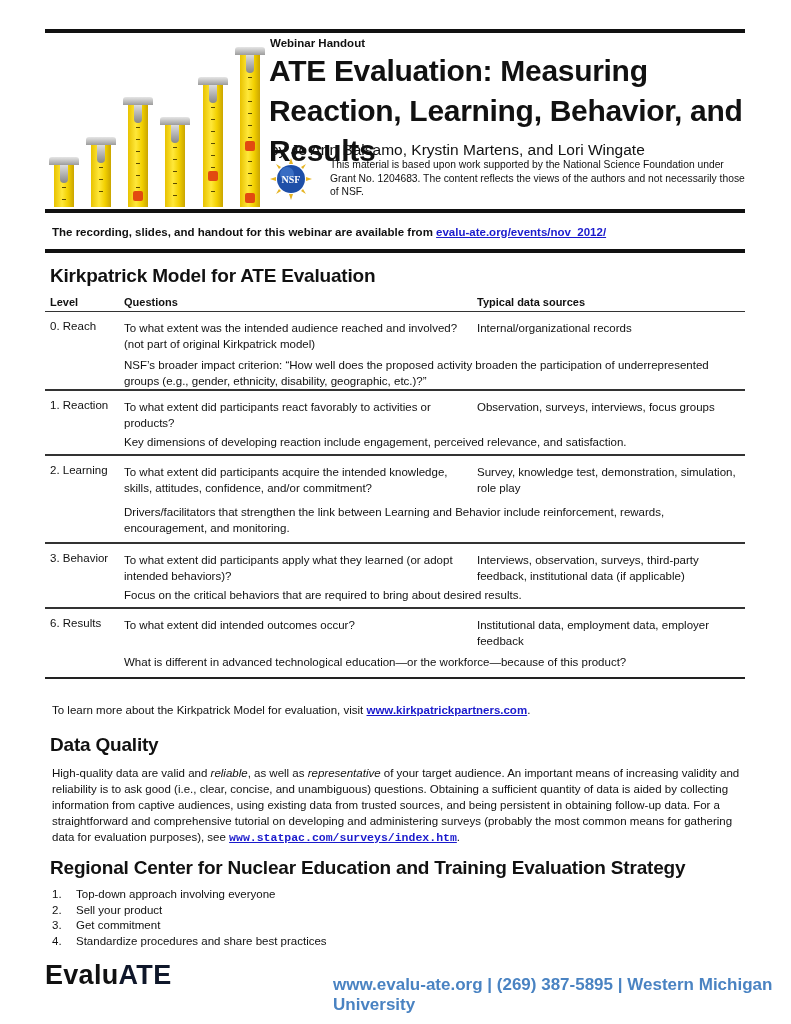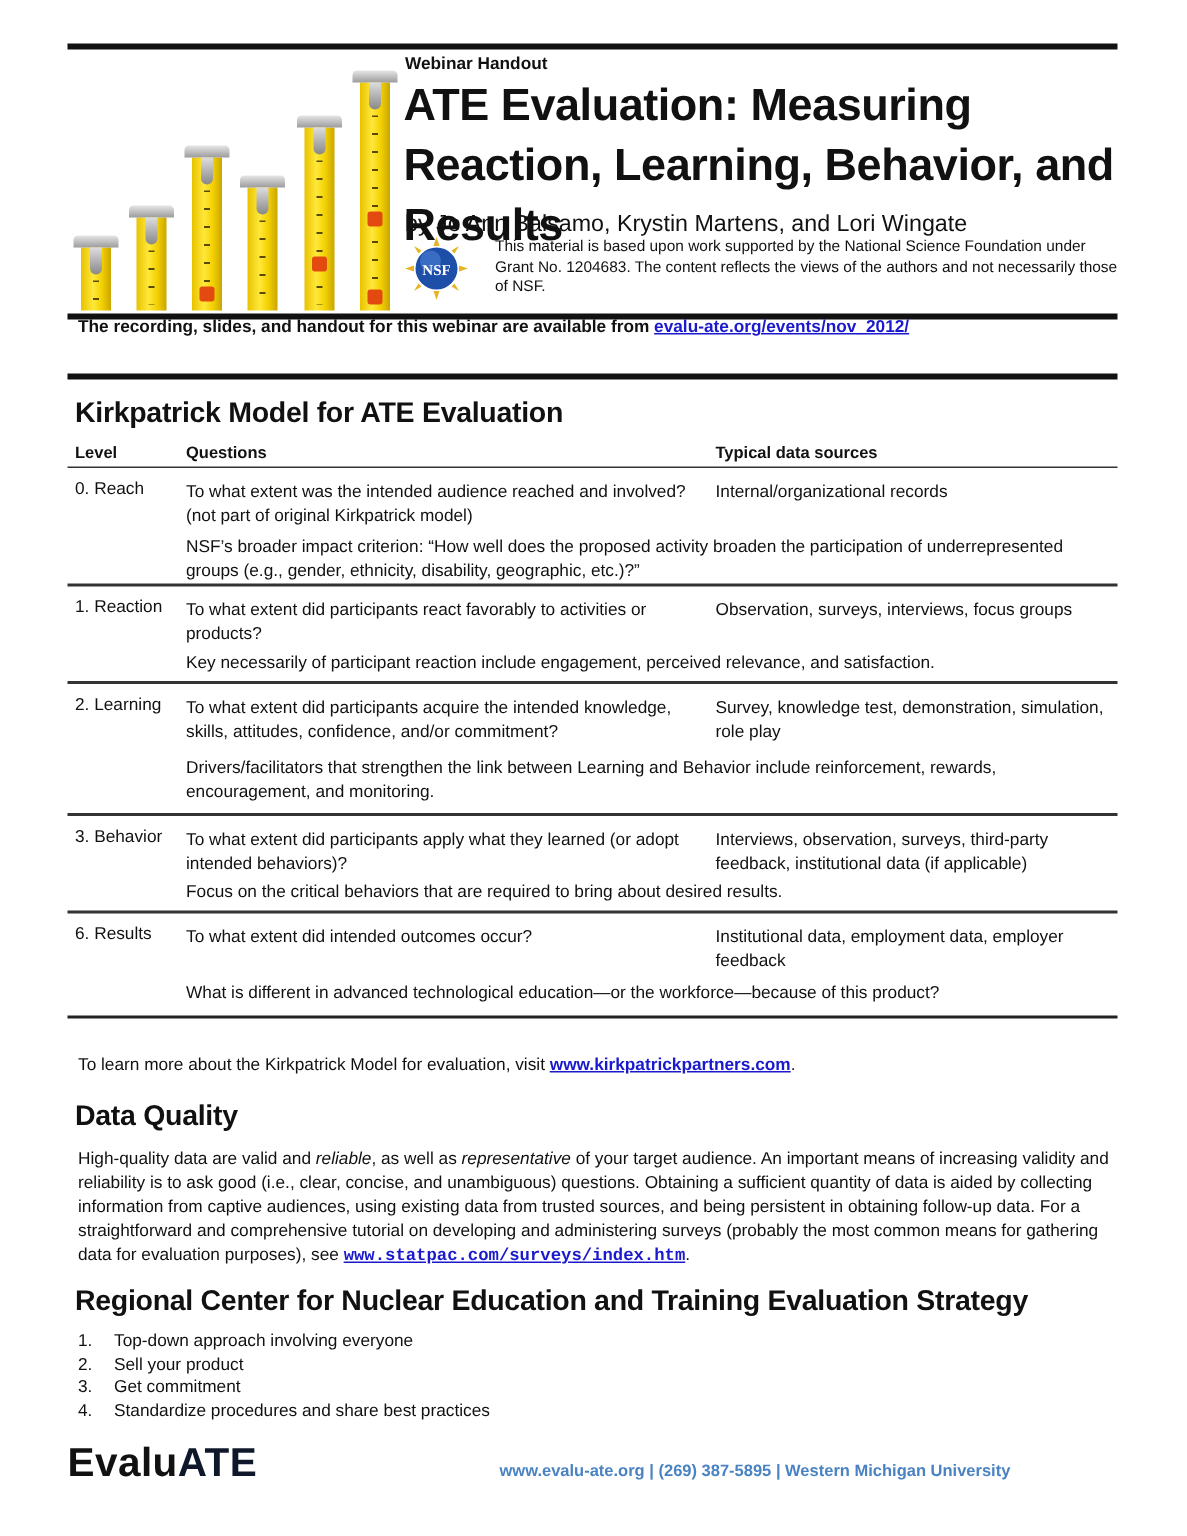--- a/index.html
+++ b/index.html
@@ -21,21 +21,21 @@
   .tape .ticks { position: absolute; top: 22px; bottom: 4px; left: 8px; width: 4px;
      background: repeating-linear-gradient(#5a4a00 0 1px, transparent 1px 12px); }
   .tape .red { position: absolute; left: 5px; width: 10px; height: 10px; background: #e24a10; border-radius: 2px; }
 
   .handout-label { position: absolute; left: 270px; top: 37px; font-size: 11.5px; font-weight: bold; }
   .title { position: absolute; left: 269px; top: 51px; width: 480px; font-size: 30px; font-weight: bold; line-height: 40px; letter-spacing: -0.3px; }
   .authors { position: absolute; left: 270px; top: 131px; font-size: 15.5px; margin-top: 10px; }
   .nsf-logo { position: absolute; left: 270px; top: 158px; width: 42px; height: 42px; }
   .nsf-note { position: absolute; left: 330px; top: 158px; width: 415px; font-size: 10.3px; line-height: 13.5px; }
 
-  .avail { position: absolute; left: 52px; top: 212px; font-size: 11.5px; font-weight: bold; }
+  .avail { position: absolute; left: 52px; top: 226px; font-size: 11.5px; font-weight: bold; }
   a.link { color: #1a1acc; text-decoration: underline; }
   .avail a.link { font-weight: bold; }
 
   
   .h2 { position: absolute; left: 50px; font-size: 19px; font-weight: bold; letter-spacing: -0.2px; }
 
   
   .ktable { position: absolute; left: 45px; top: 293px; width: 700px; font-size: 11.5px; }
   .khead { height: 19px; position: relative; border-bottom: 1.5px solid #333; }
   .khead span { position: absolute; top: 3px; font-weight: bold; font-size: 11px; }
@@ -51,21 +51,21 @@
 
   .dq-para { position: absolute; left: 52px; top: 765px; width: 695px; font-size: 11.5px; line-height: 16px; }
   .dq-para a.link { font-weight: bold; font-family: Liberation Mono, monospace; }
 
   .strategy { position: absolute; left: 52px; top: 888px; font-size: 11.5px; list-style: none; }
   .strategy li { height: 15.7px; display: flex; }
   .strategy .num { width: 24px; }
 
   .footer-logo { position: absolute; left: 45px; top: 960px; font-size: 27px; font-weight: bold; letter-spacing: 0.3px; }
   .footer-logo .ate { color: #0f172a; }
-  .footer-contact { position: absolute; left: 333px; top: 975px; font-size: 11px; font-weight: bold; color: #4a83c2; }
+  .footer-contact { position: absolute; left: 333px; top: 975px; font-size: 17px; font-weight: bold; color: #4a83c2; }
 </style>
 </head>
 <body>
 
 <div class="page">
 
   <div class="rule top"></div>
 
   <div class="tapes">
     <div class="tape" style="left:6px;height:42px">
@@ -144,21 +144,21 @@
       <div class="lvl">0. Reach</div>
       <div class="q">To what extent was the intended audience reached and involved? (not part of original Kirkpatrick model)</div>
       <div class="src">Internal/organizational records</div>
       <div class="note" style="top:45px">NSF’s broader impact criterion: “How well does the proposed activity broaden the participation of underrepresented groups (e.g., gender, ethnicity, disability, geographic, etc.)?”</div>
     </div>
 
     <div class="krow" style="height:65px">
       <div class="lvl">1. Reaction</div>
       <div class="q">To what extent did participants react favorably to activities or products?</div>
       <div class="src">Observation, surveys, interviews, focus groups</div>
-      <div class="note" style="top:43px">Key necessarily of participant reaction include engagement, perceived relevance, and satisfaction.</div>
+      <div class="note" style="top:43px">Key dimensions of developing reaction include engagement, perceived relevance, and satisfaction.</div>
     </div>
 
     <div class="krow" style="height:88px">
       <div class="lvl">2. Learning</div>
       <div class="q">To what extent did participants acquire the intended knowledge, skills, attitudes, confidence, and/or commitment?</div>
       <div class="src">Survey, knowledge test, demonstration, simulation, role play</div>
       <div class="note" style="top:48px">Drivers/facilitators that strengthen the link between Learning and Behavior include reinforcement, rewards, encouragement, and monitoring.</div>
     </div>
 
     <div class="krow" style="height:65px">

